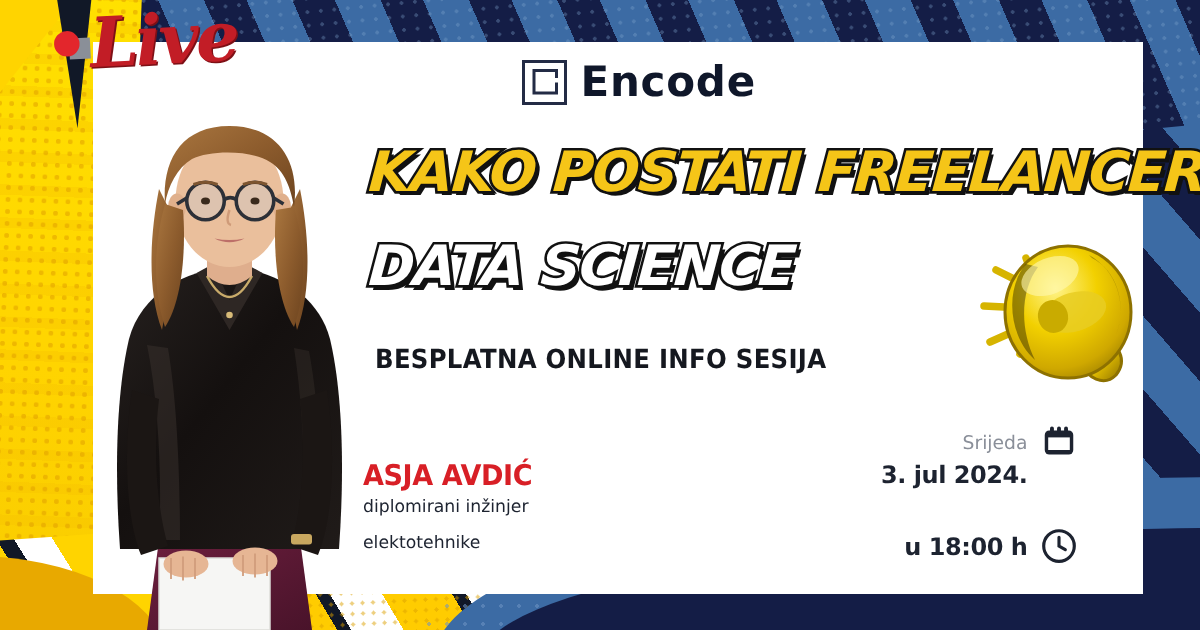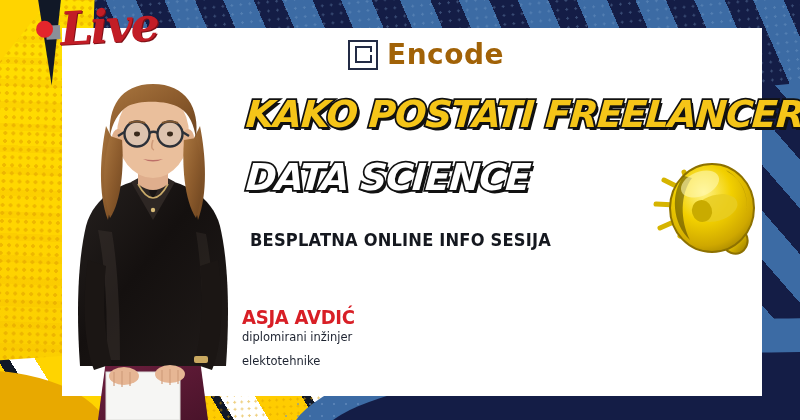--- a/index.html
+++ b/index.html
@@ -213,21 +213,21 @@
     position:relative;
   }
   .logo-mark-inner:after{
     content:"";position:absolute;right:-2.5px;top:4px;
     width:5px;height:2.5px;background:#fff;
   }
   .logo-text{
     font-family:"DejaVu Sans",sans-serif;
     font-size:28px;
     font-weight:600;
-    color:#a16207;
+    color:#0f172a;
     letter-spacing:.5px;
   }
 
   
   .title-wrap{
     position:absolute;
     left:246px; top:96px;
     z-index:30;
   }
   .title-1{
@@ -517,14 +517,37 @@
     <div class="title-2">DATA SCIENCE</div>
   </div>
   <div class="subtitle">BESPLATNA ONLINE INFO SESIJA</div>
 
   <div class="presenter">
     <div class="pres-name">ASJA AVDIĆ</div>
     <div class="pres-desc">diplomirani inžinjer</div>
     <div class="pres-desc" style="margin-top:11px">elektotehnike</div>
   </div>
 
+  <div class="datetime">
+    <div class="dt-row">
+      <span class="dt-day">Srijeda</span>
+      <svg class="icon-cal" width="24" height="24" viewBox="0 0 24 24">
+        <rect x="2.5" y="5" width="19" height="16" rx="3" fill="#1d2330"></rect>
+        <rect x="4.8" y="9.6" width="14.4" height="8.4" fill="#ffffff"></rect>
+        <rect x="6" y="2.4" width="2.6" height="4.4" rx="1.3" fill="#1d2330"></rect>
+        <rect x="10.7" y="2.4" width="2.6" height="4.4" rx="1.3" fill="#1d2330"></rect>
+        <rect x="15.4" y="2.4" width="2.6" height="4.4" rx="1.3" fill="#1d2330"></rect>
+      </svg>
+    </div>
+    <div class="dt-row" style="margin-top:1px;padding-right:33px">
+      <span class="dt-date">3. jul 2024.</span>
+    </div>
+
+    <div class="dt-row dt-block-time">
+      <span class="dt-time">u 18:00 h</span>
+      <svg class="icon-clock" width="24" height="24" viewBox="0 0 24 24">
+        <circle cx="12" cy="12" r="10.2" fill="none" stroke="#1d2330" stroke-width="2.1"></circle>
+        <path d="M12 6.2 L12 12 L16.2 14.4" fill="none" stroke="#1d2330" stroke-width="2.1" stroke-linecap="round"></path>
+      </svg>
+    </div>
+  </div>
 
 </div>
 
 </body></html>

